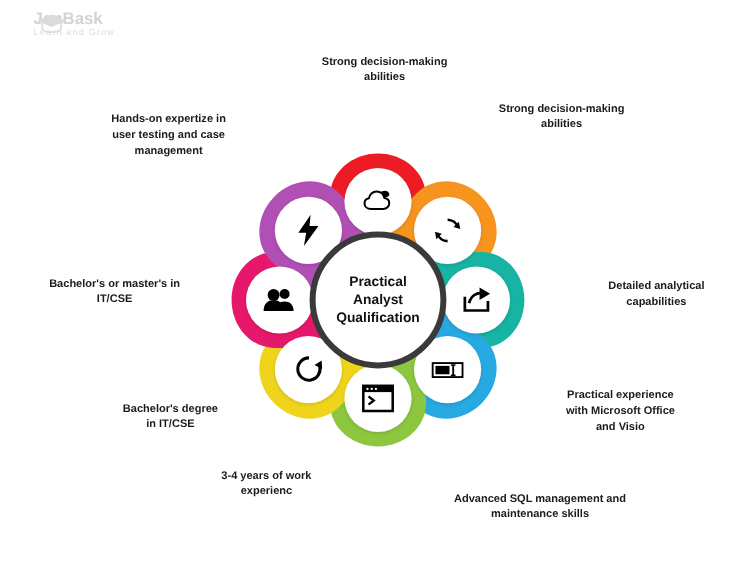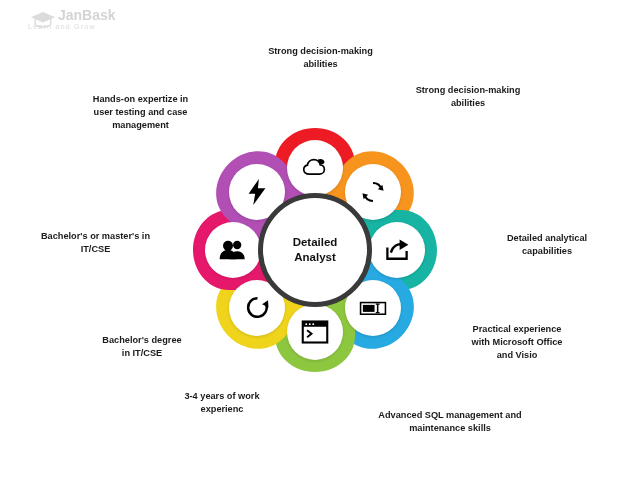--- a/index.html
+++ b/index.html
@@ -22,21 +22,20 @@
     top: 8px;
     width: 140px;
     height: 48px;
     opacity: 0.30;
   }
   #logo .logo-top {
     font-size: 14px;
     font-weight: bold;
     color: #6f6f6f;
     letter-spacing: 0px;
-    margin-left: 30px;
     line-height: 14px;
   }
   #logo .logo-main {
     font-size: 25px;
     font-weight: bold;
     color: #7a7a7a;
     letter-spacing: 1.5px;
     line-height: 26px;
     margin-left: 4px;
   }
@@ -167,21 +166,22 @@
           <path d="M 150,28 C 172,28 190,44 190,64 L 190,96 C 190,114 176,128 160,134 L 150,140 L 140,134 C 124,128 110,114 110,96 L 110,64 C 110,44 128,28 150,28 Z" fill="#E6186B"></path>
         </g>
         <g transform="rotate(315 150 150)">
           <path d="M 150,28 C 172,28 190,44 190,64 L 190,96 C 190,114 176,128 160,134 L 150,140 L 140,134 C 124,128 110,114 110,96 L 110,64 C 110,44 128,28 150,28 Z" fill="#B14FB5"></path>
         </g>
       </g>
   </svg>
 
   <div class="center-hub">
     <div class="hub-text">
-      <div>Detailed Analyst</div>
+      <div>Practical Analyst</div>
+      <div>Qualification</div>
     </div>
   </div>
 
   <div class="icon-bubble" id="bub-0" style="left: 122px; top: 40px;">
     <svg width="30" height="30" viewBox="0 0 32 32">
       <path d="M19,7 C22,5.5 25.5,6.5 26,9 C26.6,11.8 23,12.5 20.5,11.8" fill="#000"></path>
       <path d="M10,22.5 C6.2,22.5 4,20.3 4,17.6 C4,15.3 5.7,13.4 8,13 C8.4,9.6 11.2,7 14.8,7 C18.3,7 21.2,9.5 21.7,12.8 C24.3,13.1 26,15.1 26,17.5 C26,20.3 23.7,22.5 20.6,22.5 Z" fill="none" stroke="#000" stroke-width="1.8" stroke-linejoin="round"></path>
     </svg>
   </div>
 

